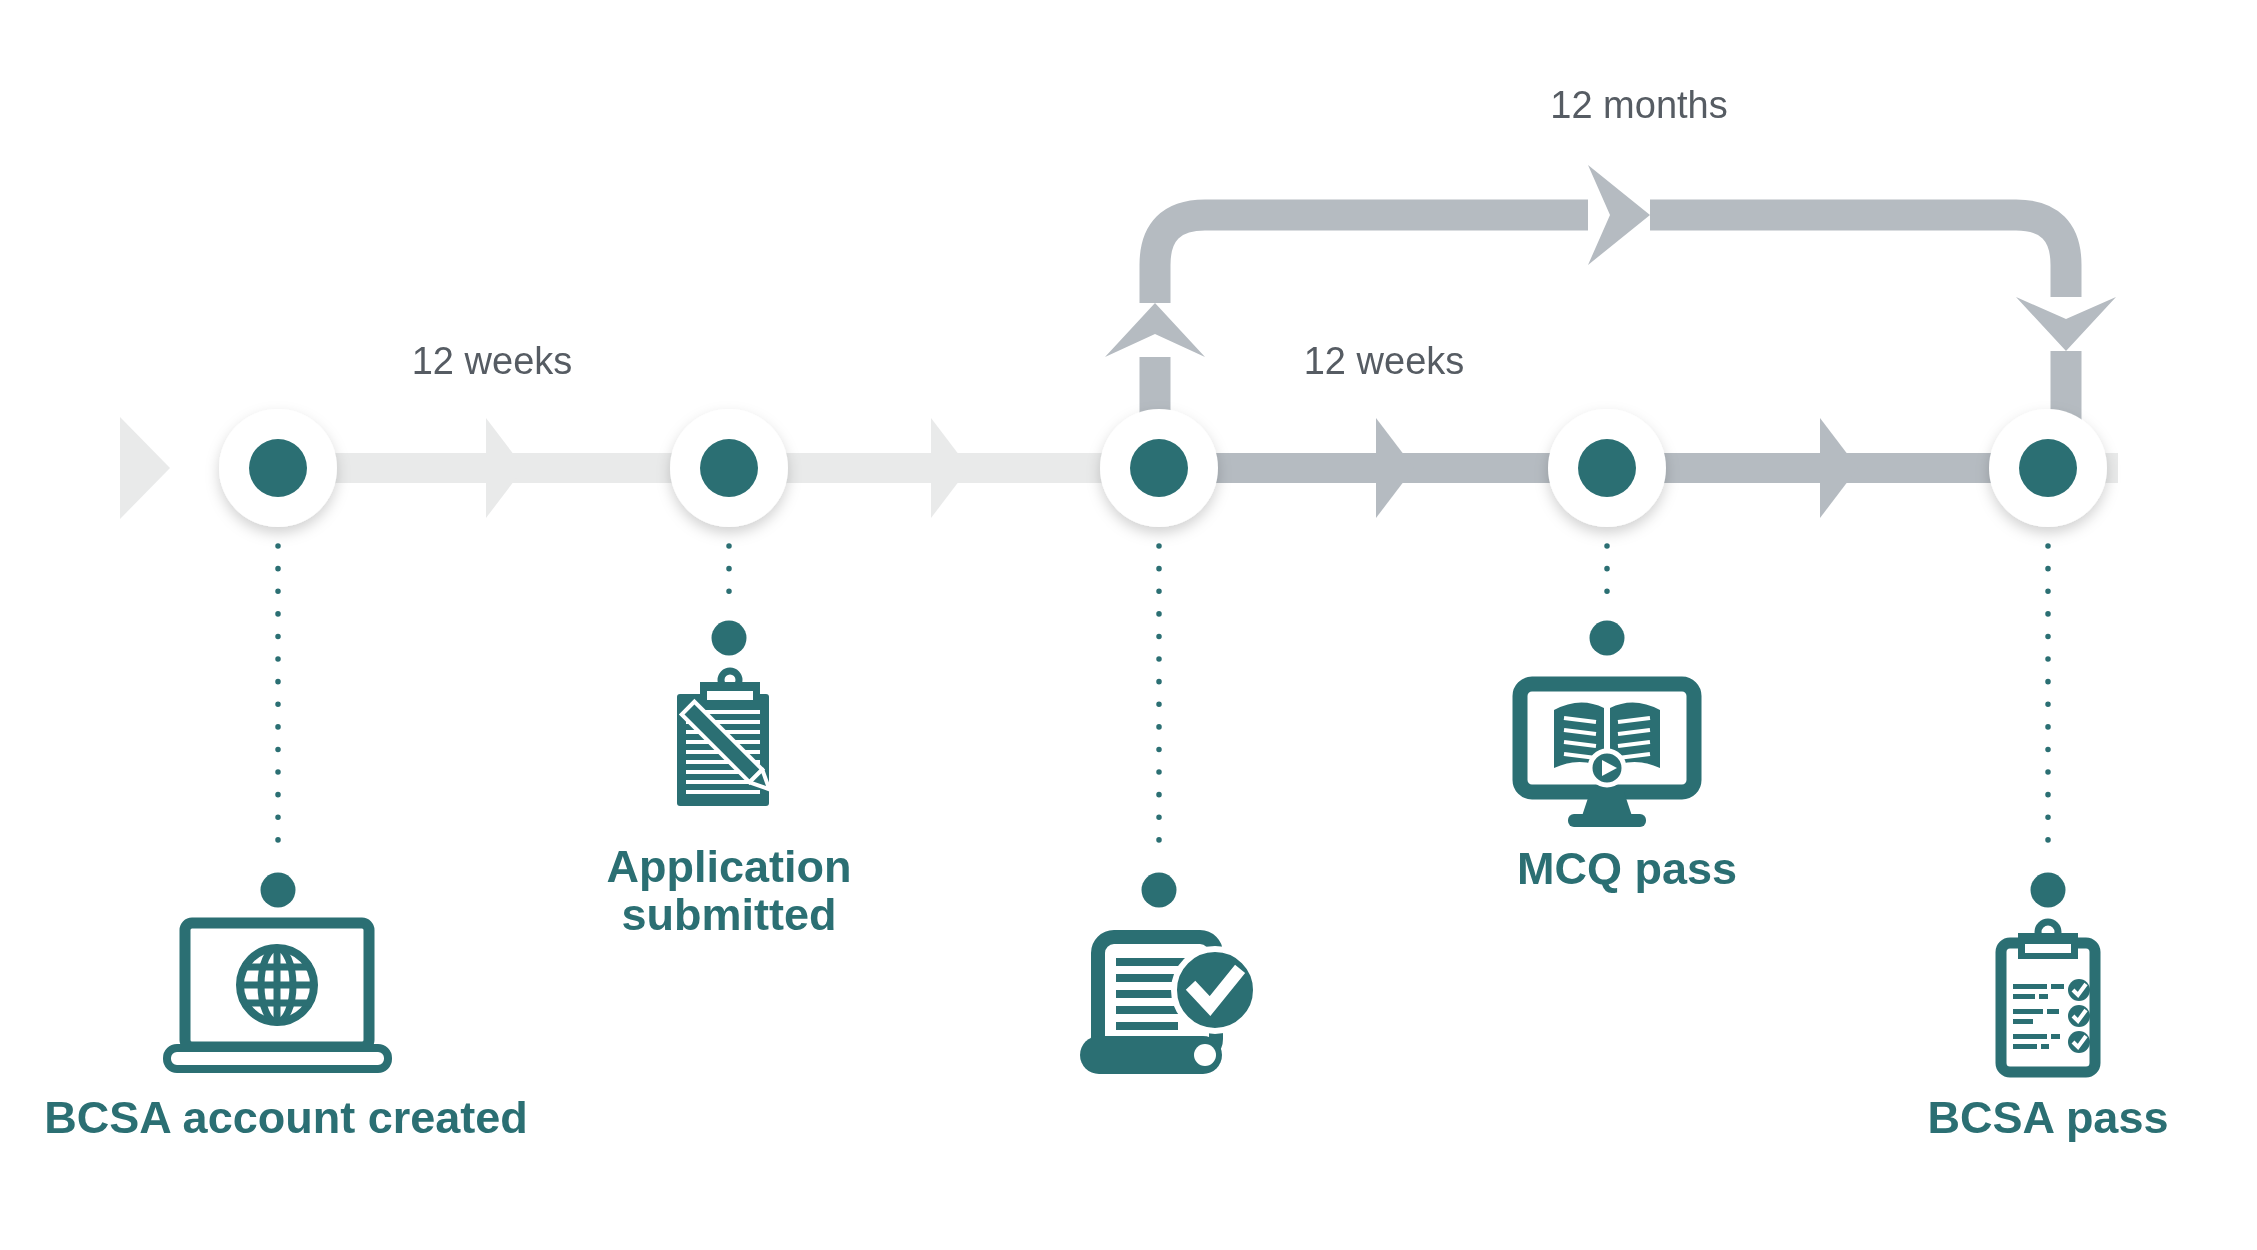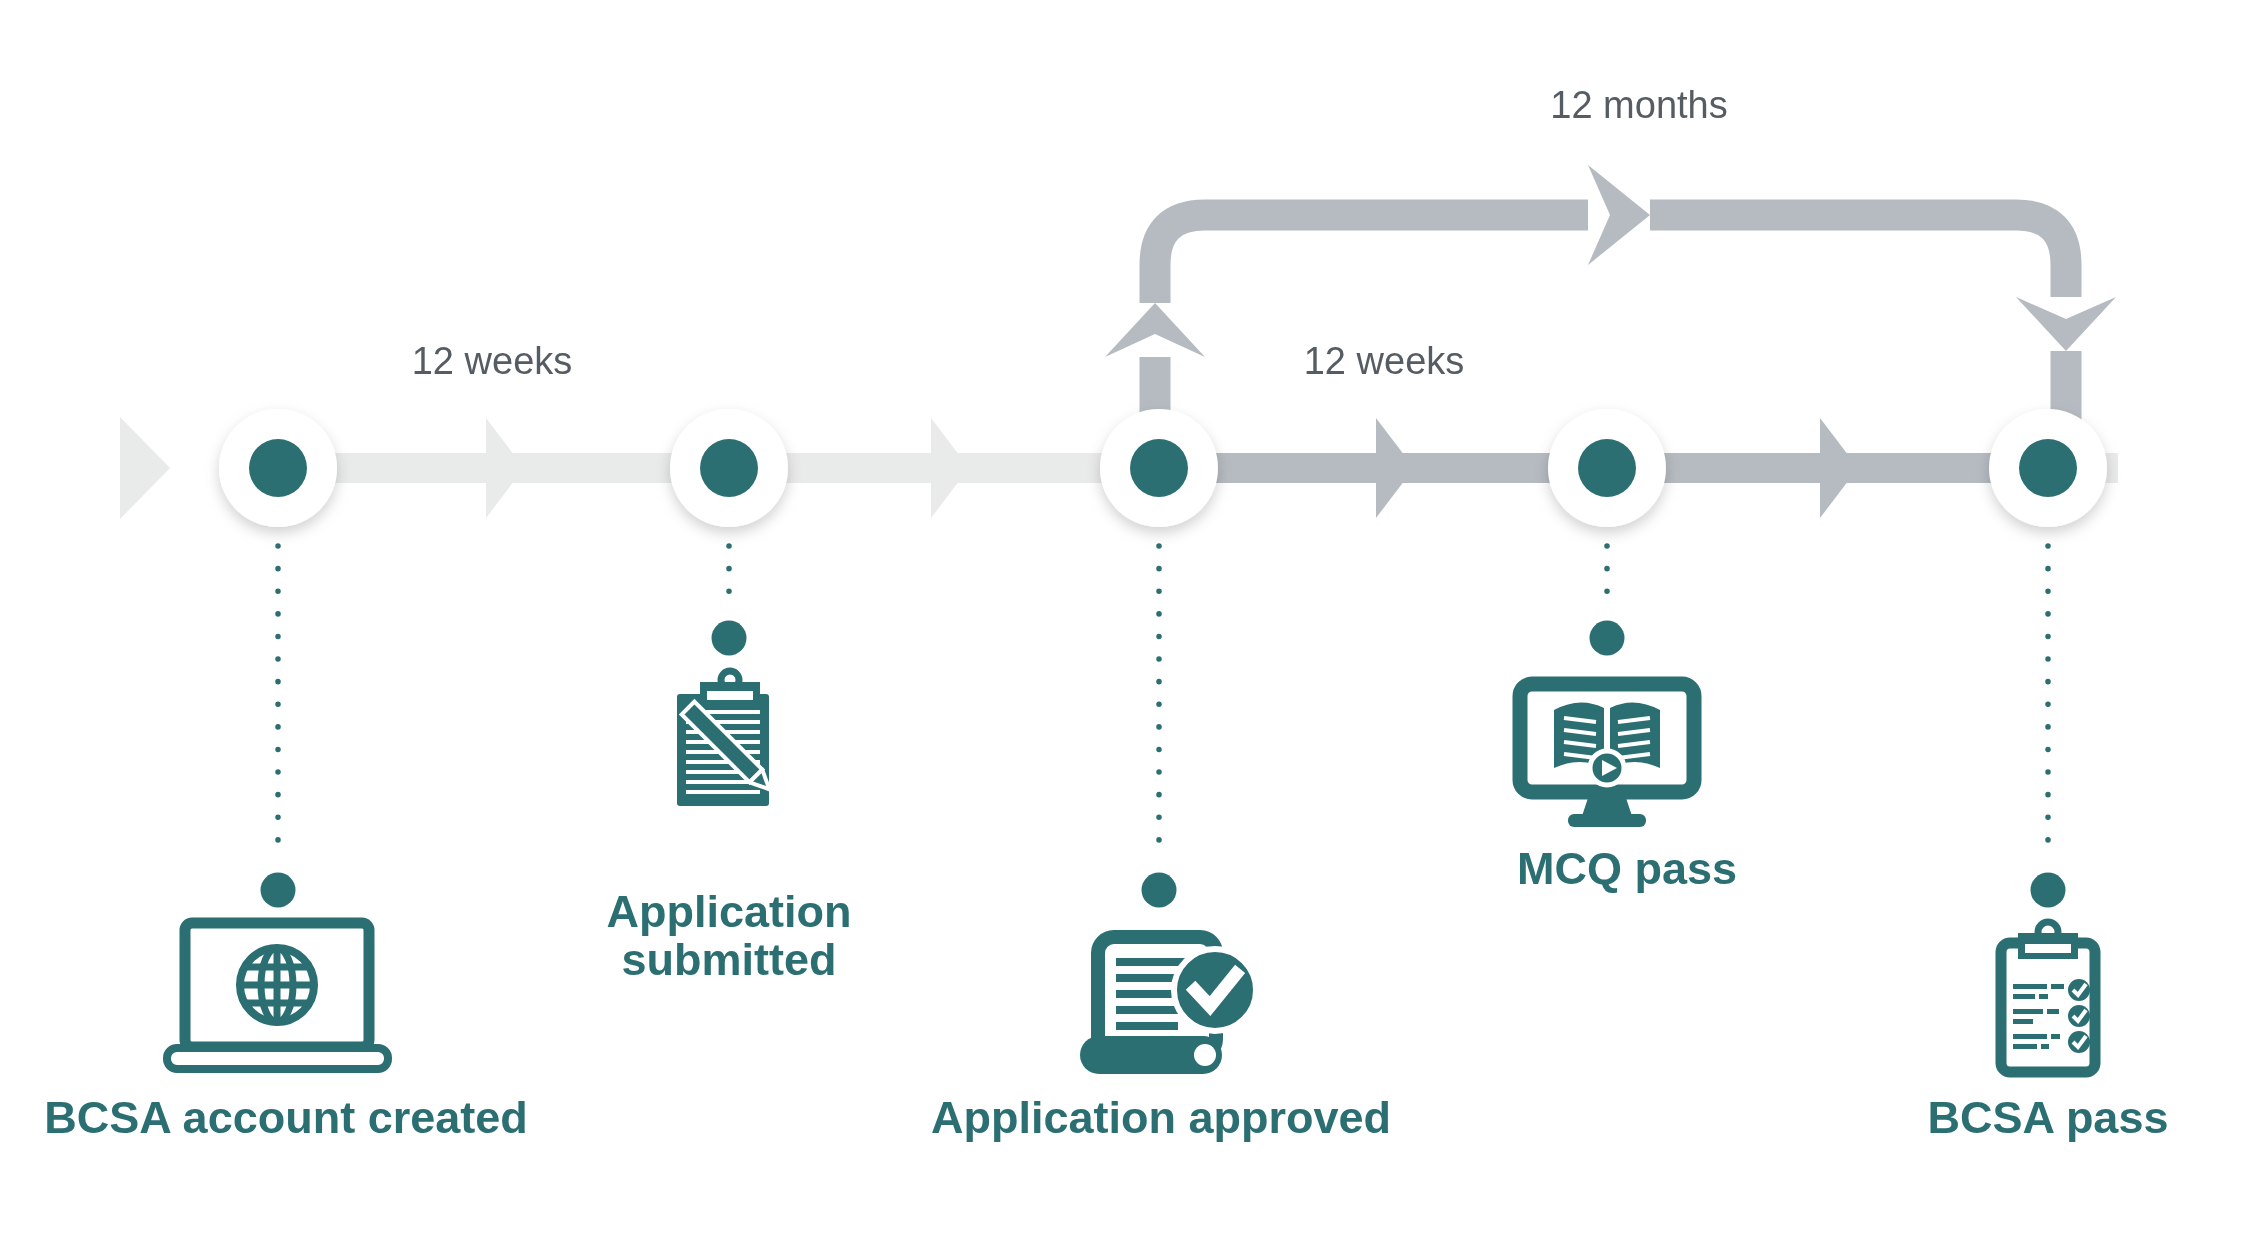--- a/index.html
+++ b/index.html
@@ -22,21 +22,21 @@
     color:#565c63;white-space:nowrap;
     transform:translateX(-50%);
   }
   .milestone-label{
     font-size:45px;font-weight:bold;
     color:#2b6f73;text-align:center;
     transform:translateX(-50%);
     line-height:1.06;
     white-space:nowrap;
   }
-  .milestone-label.wrap{white-space:normal;width:310px;margin-top:45px;}
+  .milestone-label.wrap{white-space:normal;width:310px;}
   svg{display:block;}
 </style>
 </head>
 <body>
 
 <div class="stage">
 
   <svg class="abs" style="left:0;top:0" width="2257" height="1250" viewBox="0 0 2257 1250">
     <defs>
       <filter id="ns" x="-50%" y="-50%" width="200%" height="200%">
@@ -196,17 +196,16 @@
       <polyline points="81,76 86,81 94,70" fill="none" stroke="#ffffff" stroke-width="4"></polyline>
       <circle cx="87" cy="102" r="11" fill="#2b6f73"></circle>
       <polyline points="81,102 86,107 94,96" fill="none" stroke="#ffffff" stroke-width="4"></polyline>
       <circle cx="87" cy="128" r="11" fill="#2b6f73"></circle>
       <polyline points="81,128 86,133 94,122" fill="none" stroke="#ffffff" stroke-width="4"></polyline>
     </g>
   </svg>
 
   <div class="abs milestone-label" style="left:286px;top:1094px">BCSA account created</div>
   <div class="abs milestone-label wrap" style="left:729px;top:843px">Application submitted</div>
-  <div class="abs milestone-label" style="left:1161px;top:1094px">Application approved</div>
   <div class="abs milestone-label" style="left:1627px;top:845px">MCQ pass</div>
   <div class="abs milestone-label" style="left:2048px;top:1094px">BCSA pass</div>
 
 </div>
 
 </body></html>

